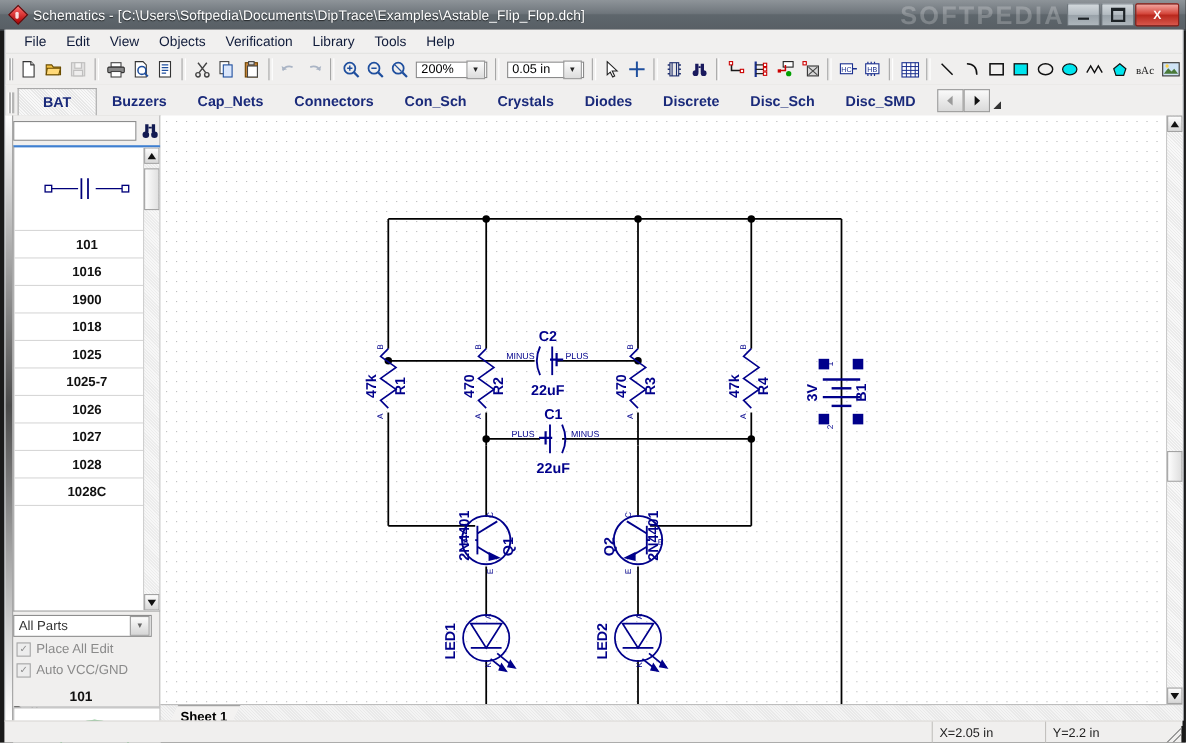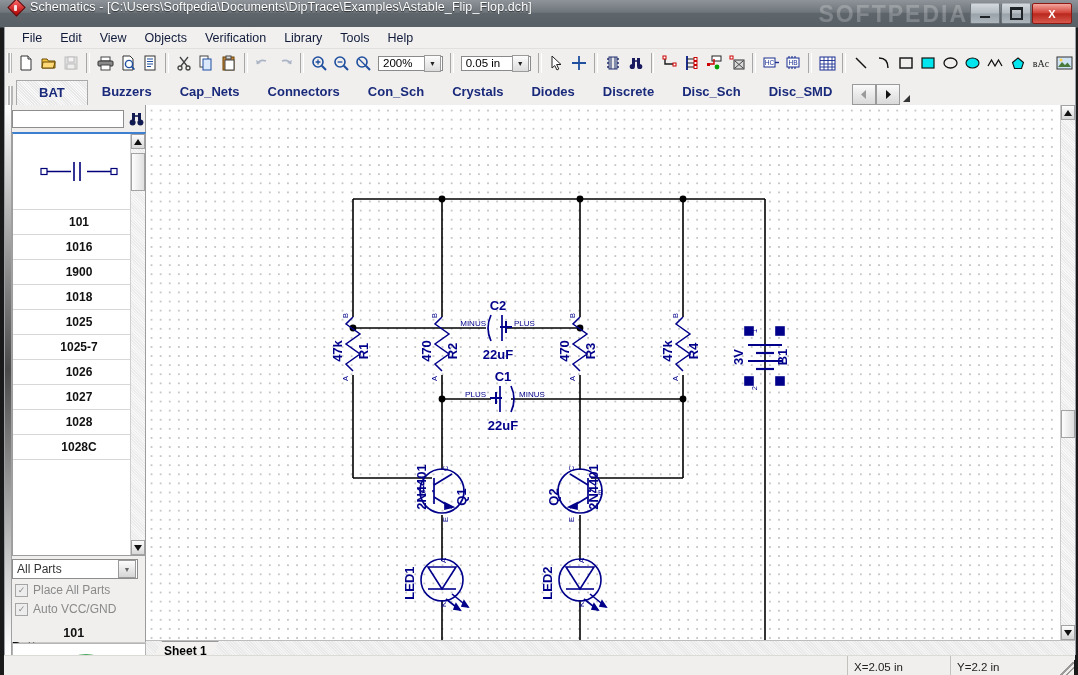--- a/index.html
+++ b/index.html
@@ -9,21 +9,21 @@
     background:#0a0a0a;
     -webkit-font-smoothing:none;
   }
   #app{position:relative;width:1078px;height:675px;background:#1a1a1a;}
 
   
   .titlebar{
     position:absolute;left:0;top:0;width:1078px;height:27px;
     background:linear-gradient(to bottom,#8e9499 0%,#6f767c 45%,#5e666c 50%,#585f65 100%);
     border-bottom:1px solid #3d4348;
-    display:flex;align-items:flex-start;
+    display:flex;align-items:center;
   }
   .titlebar-icon{
     width:16px;height:16px;margin-left:8px;margin-right:6px;position:relative;flex:0 0 auto;
   }
   .titlebar-icon .diamond{
     position:absolute;left:2px;top:1px;width:11px;height:11px;
     background:linear-gradient(135deg,#ff6b6b,#b00000);
     transform:rotate(45deg);border:1px solid #6a0000;
   }
   .titlebar-icon .dot{
@@ -96,21 +96,21 @@
     background:linear-gradient(to bottom,#fcfcfc,#dcdcdc);border:1px solid #9a9a9a;
     display:flex;align-items:center;justify-content:center;font-size:7px;color:#222;
   }
   #zoom-combo{width:74px;}
   #grid-combo{width:80px;}
 
   
   .libbar{
     position:absolute;left:0;top:50px;width:1070px;height:28px;
     background:#f0efee;border-bottom:1px solid #cfcdc9;
-    display:flex;align-items:flex-end;
+    display:flex;align-items:center;
   }
   .libbar .tb-grip{margin-top:4px;height:19px;}
   .lib-tab{
     font-size:13px;font-weight:bold;color:#1a2a7a;
     padding:5px 14px 4px 14px;cursor:default;white-space:nowrap;align-self:center;
   }
   .lib-tab.active{
     background:repeating-linear-gradient(45deg,#e8e8e8 0 1px,#f8f8f8 1px 2px);
     border:1px solid #a9a9a9;border-bottom:none;
     padding:4px 22px 5px 22px;margin-top:2px;align-self:flex-end;
@@ -666,21 +666,21 @@
         </div>
       </div>
 
       <div class="lp-combo">
         <span class="val">All Parts</span>
         <span class="arrow">▼</span>
       </div>
 
       <div class="lp-check" id="chk-place">
         <span class="box">✓</span>
-        <span>Place All Parts</span>
+        <span>Place All Edit</span>
       </div>
       <div class="lp-check" id="chk-vcc">
         <span class="box">✓</span>
         <span>Auto VCC/GND</span>
       </div>
 
       <div class="lp-pattern">
         <span class="label">Pattern:</span>
         <span>101</span>
       </div>

